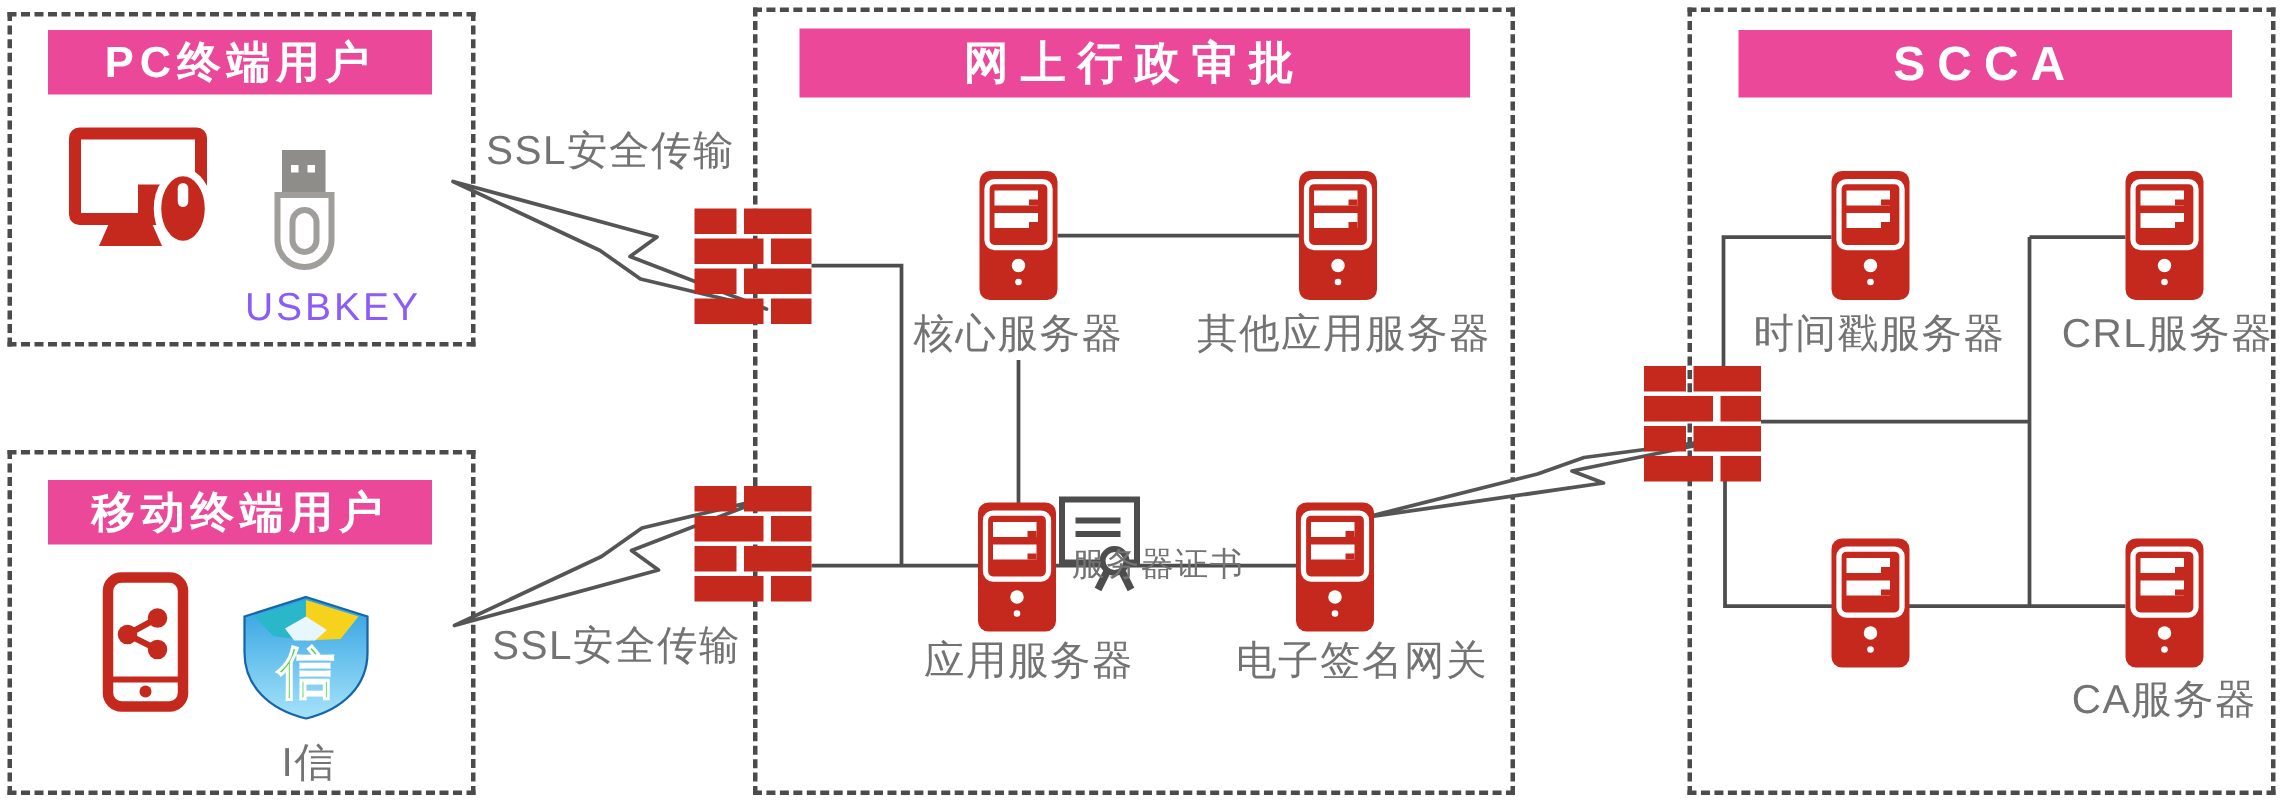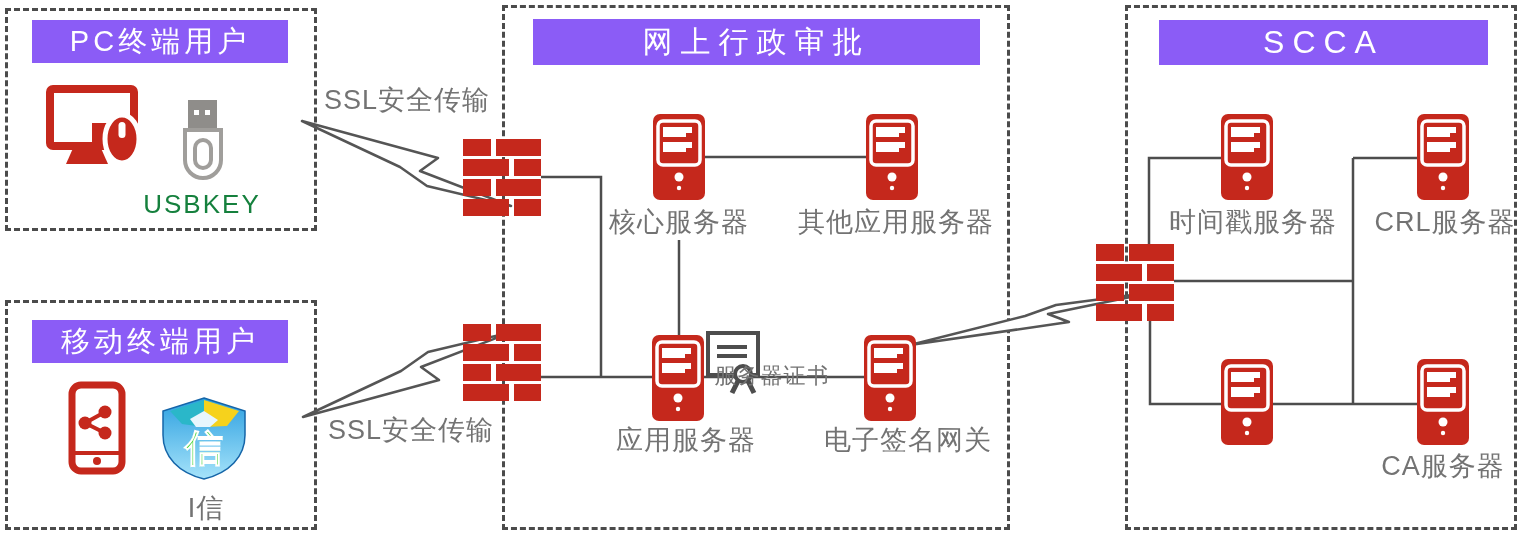--- a/index.html
+++ b/index.html
@@ -4,30 +4,30 @@
 <style>
   html,body{margin:0;padding:0;background:#ffffff;}
   .canvas{
     position:relative;width:1523px;height:533px;background:#ffffff;overflow:hidden;
     font-family:"Liberation Sans","DejaVu Sans",sans-serif;
   }
   .dashed-box{
     position:absolute;border:3px dashed #4b4b4b;background:transparent;box-sizing:border-box;
   }
   .bar{
-    position:absolute;background:#8b5cf6;color:#ffffff;font-weight:normal;
+    position:absolute;background:#ec4899;color:#ffffff;font-weight:bold;
     display:flex;align-items:center;justify-content:center;
     letter-spacing:6px;font-size:30px;white-space:nowrap;
   }
   .lbl{
     position:absolute;transform:translateX(-50%);white-space:nowrap;
     font-size:27px;color:#737373;letter-spacing:1px;line-height:1.1;
   }
   .lbl.small{font-size:22px;}
-  .lbl.latin{letter-spacing:2px;color:#15803d;}
+  .lbl.latin{letter-spacing:2px;color:#8b5cf6;margin-left:20px;}
   svg.overlay{position:absolute;left:0;top:0;pointer-events:none;}
 </style>
 </head>
 <body>
 
 <div class="canvas">
 
   <div class="dashed-box" style="left:5px;top:8px;width:312px;height:223px;">
     <div class="bar" style="left:24px;top:9px;width:256px;height:43px;font-size:29px;letter-spacing:4px;">PC终端用户</div>
   </div>

